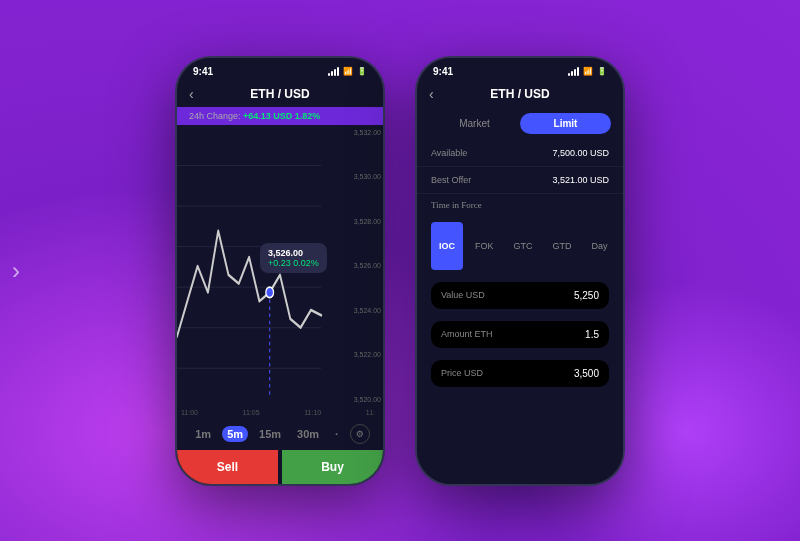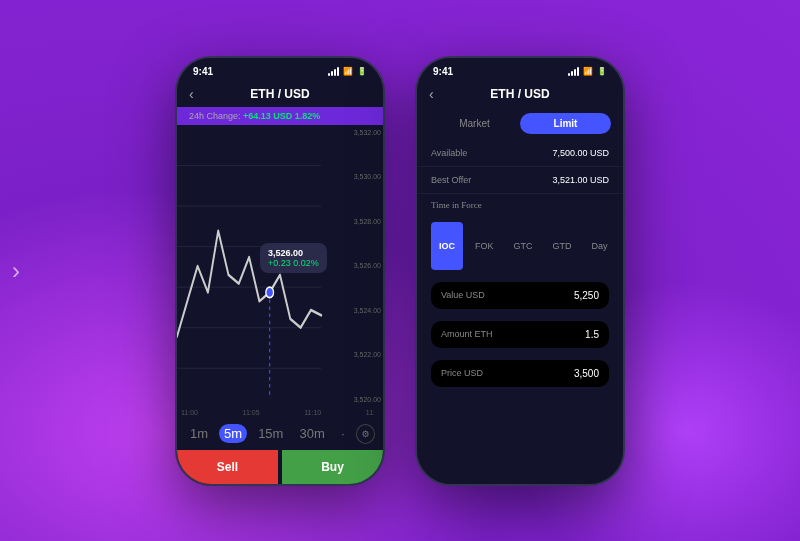--- a/index.html
+++ b/index.html
@@ -183,24 +183,25 @@
       display: flex;
       align-items: center;
       justify-content: center;
       gap: 6px;
       padding: 6px 8px;
       background: #12122a;
       flex-shrink: 0;
     }
     .tf-btn {
       color: #777;
-      font-size: 13px;
+      font-size: 11px;
       padding: 2px 5px;
       border-radius: 10px;
       cursor: pointer;
+      font-weight: bold;
     }
     .tf-btn.active {
       background: #4455ff;
       color: #fff;
     }
     .settings-btn {
       width: 20px;
       height: 20px;
       border-radius: 50%;
       border: 1px solid #444;

